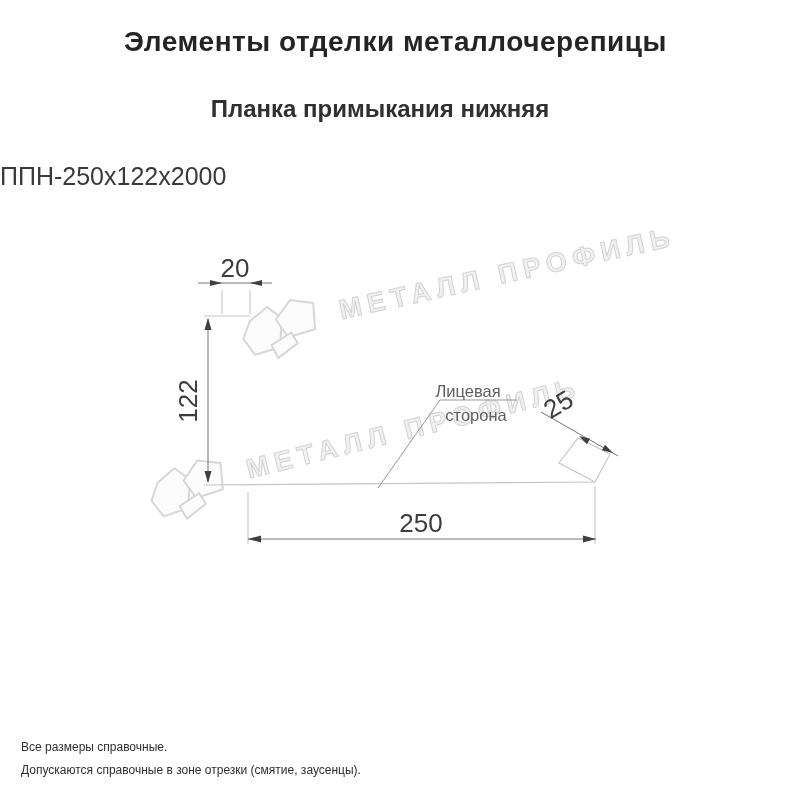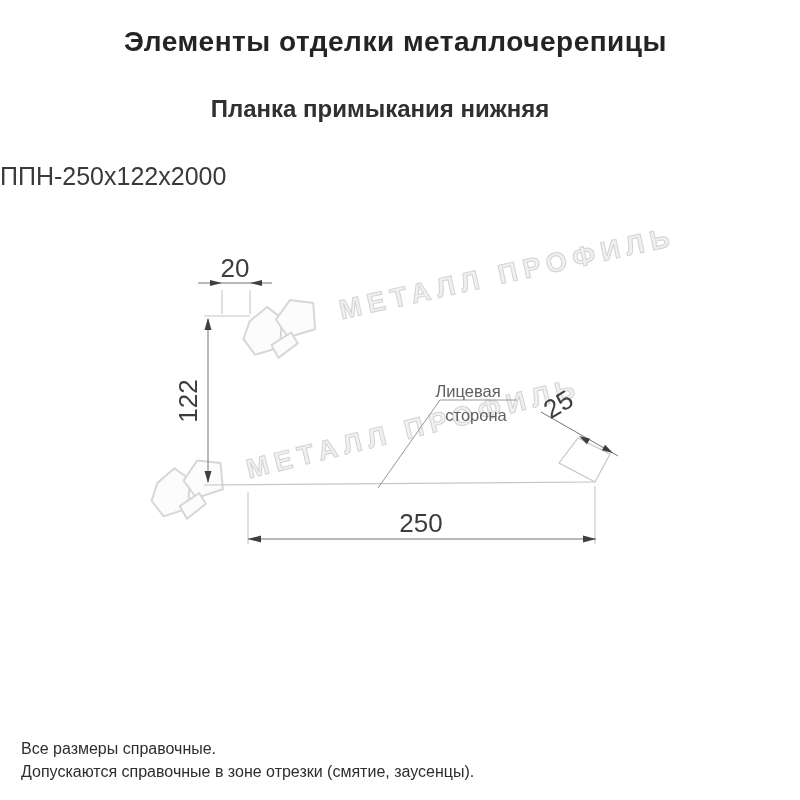--- a/index.html
+++ b/index.html
@@ -13,21 +13,21 @@
     font-size:28px;font-weight:bold;color:#242424;letter-spacing:.5px;margin-left:24px;
   }
   .subtitle{
     position:absolute;top:95px;left:0;width:760px;text-align:center;
     font-size:24px;font-weight:bold;color:#303030;
   }
   .product-code{
     position:absolute;top:134px;left:0;width:632px;text-align:left;
     font-size:25px;font-weight:normal;color:#3a3a3a;margin-top:28px;
   }
-  .footer-note{position:absolute;left:21px;font-size:16px;color:#2e2e2e;}
+  .footer-note{position:absolute;left:21px;font-size:12px;color:#2e2e2e;}
   .footer-note.n1{top:740px;}
   .footer-note.n2{top:763px;}
   
   .watermark{
     position:absolute;display:flex;align-items:center;gap:12px;
     transform-origin:0 50%;pointer-events:none;z-index:1;
   }
   .wm1{left:238px;top:294px;transform:rotate(-12.5deg);}
   .wm2{left:146px;top:456px;transform:rotate(-14deg);}
   .wm-text{

